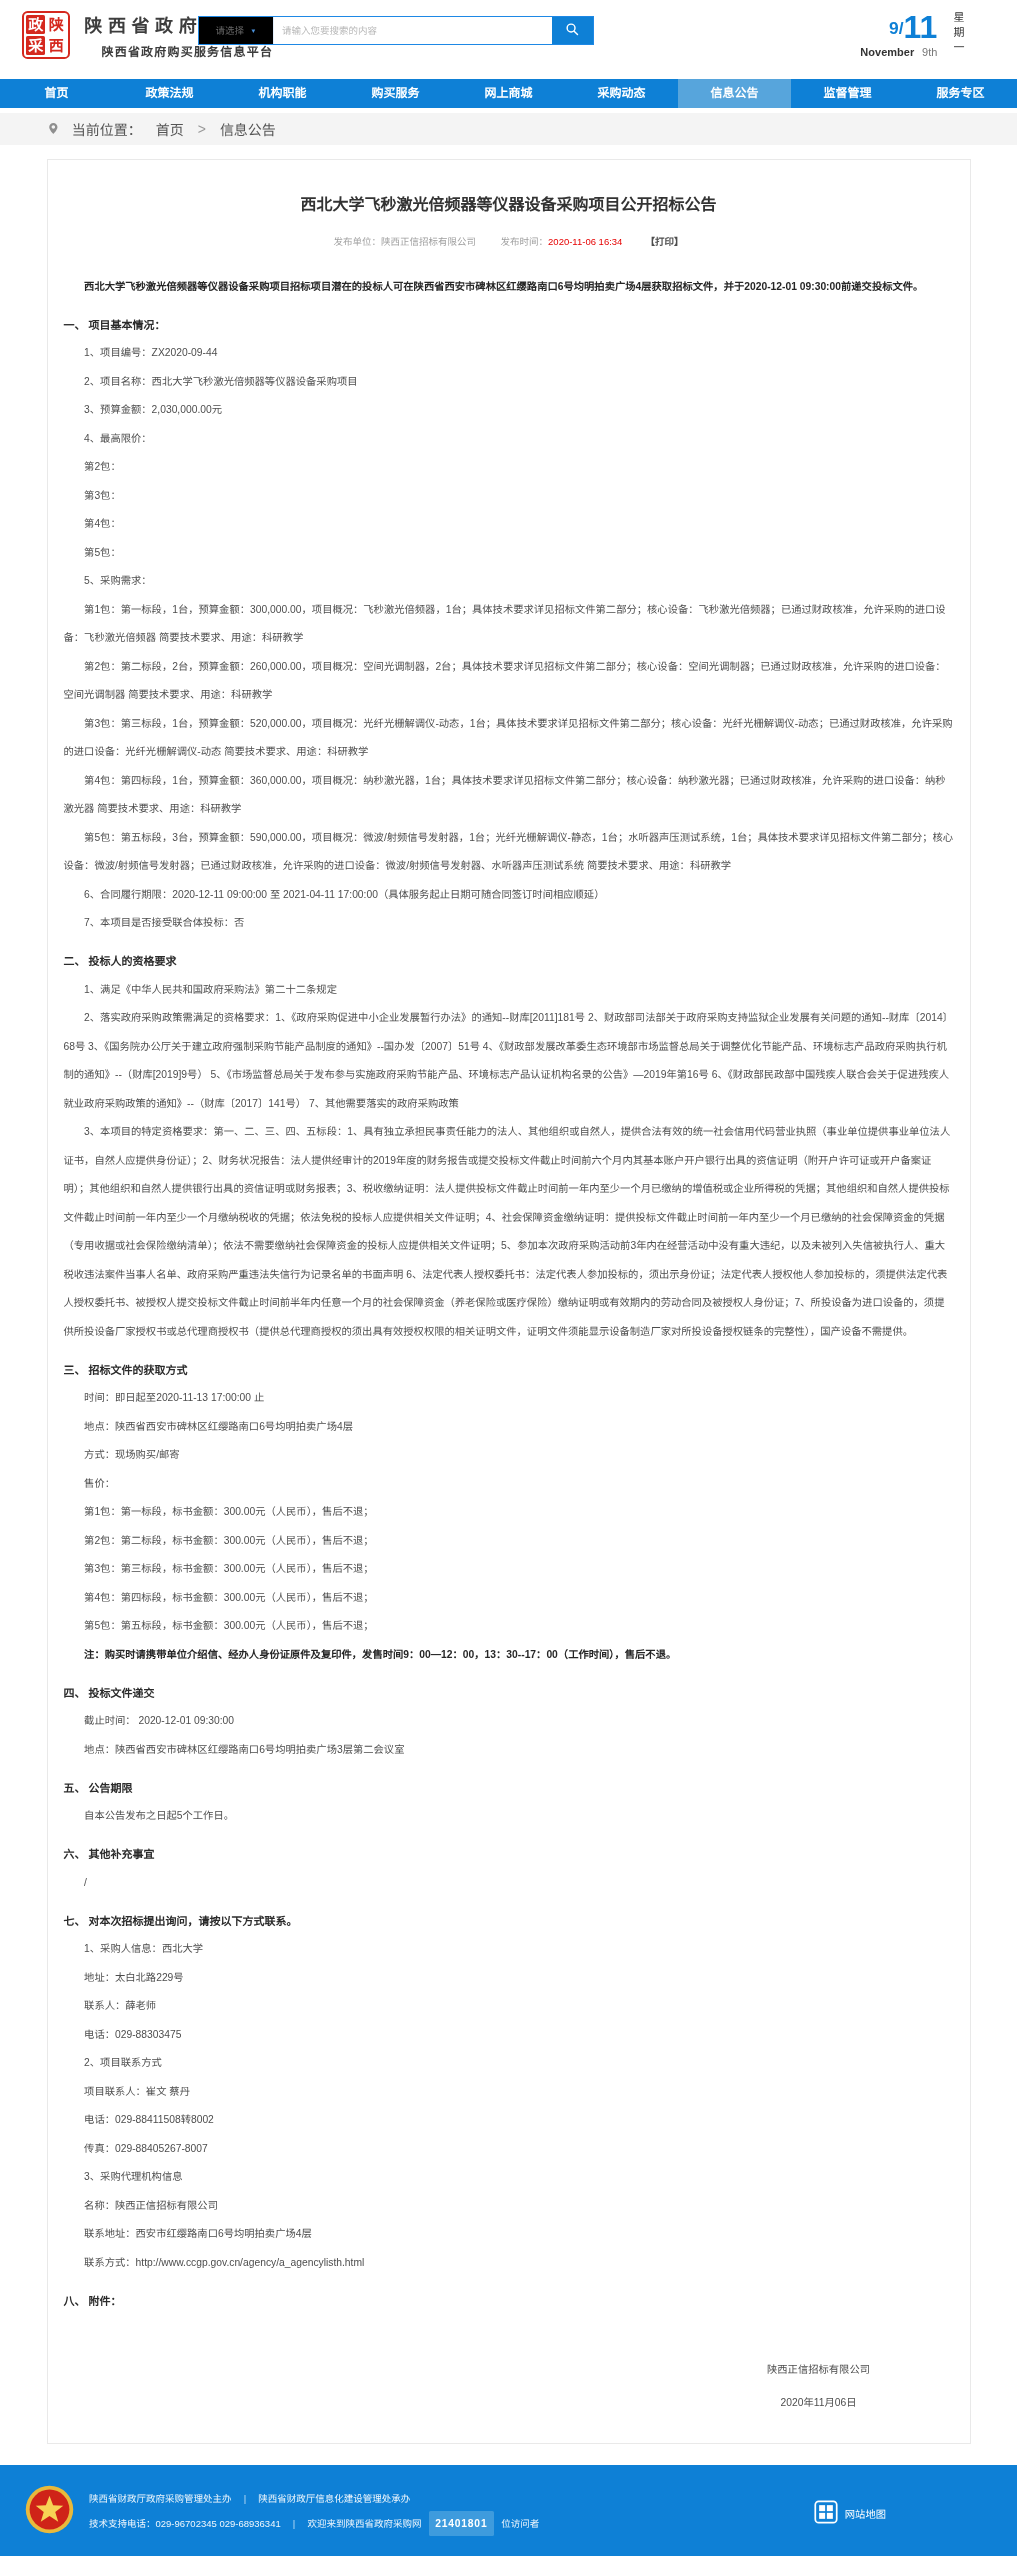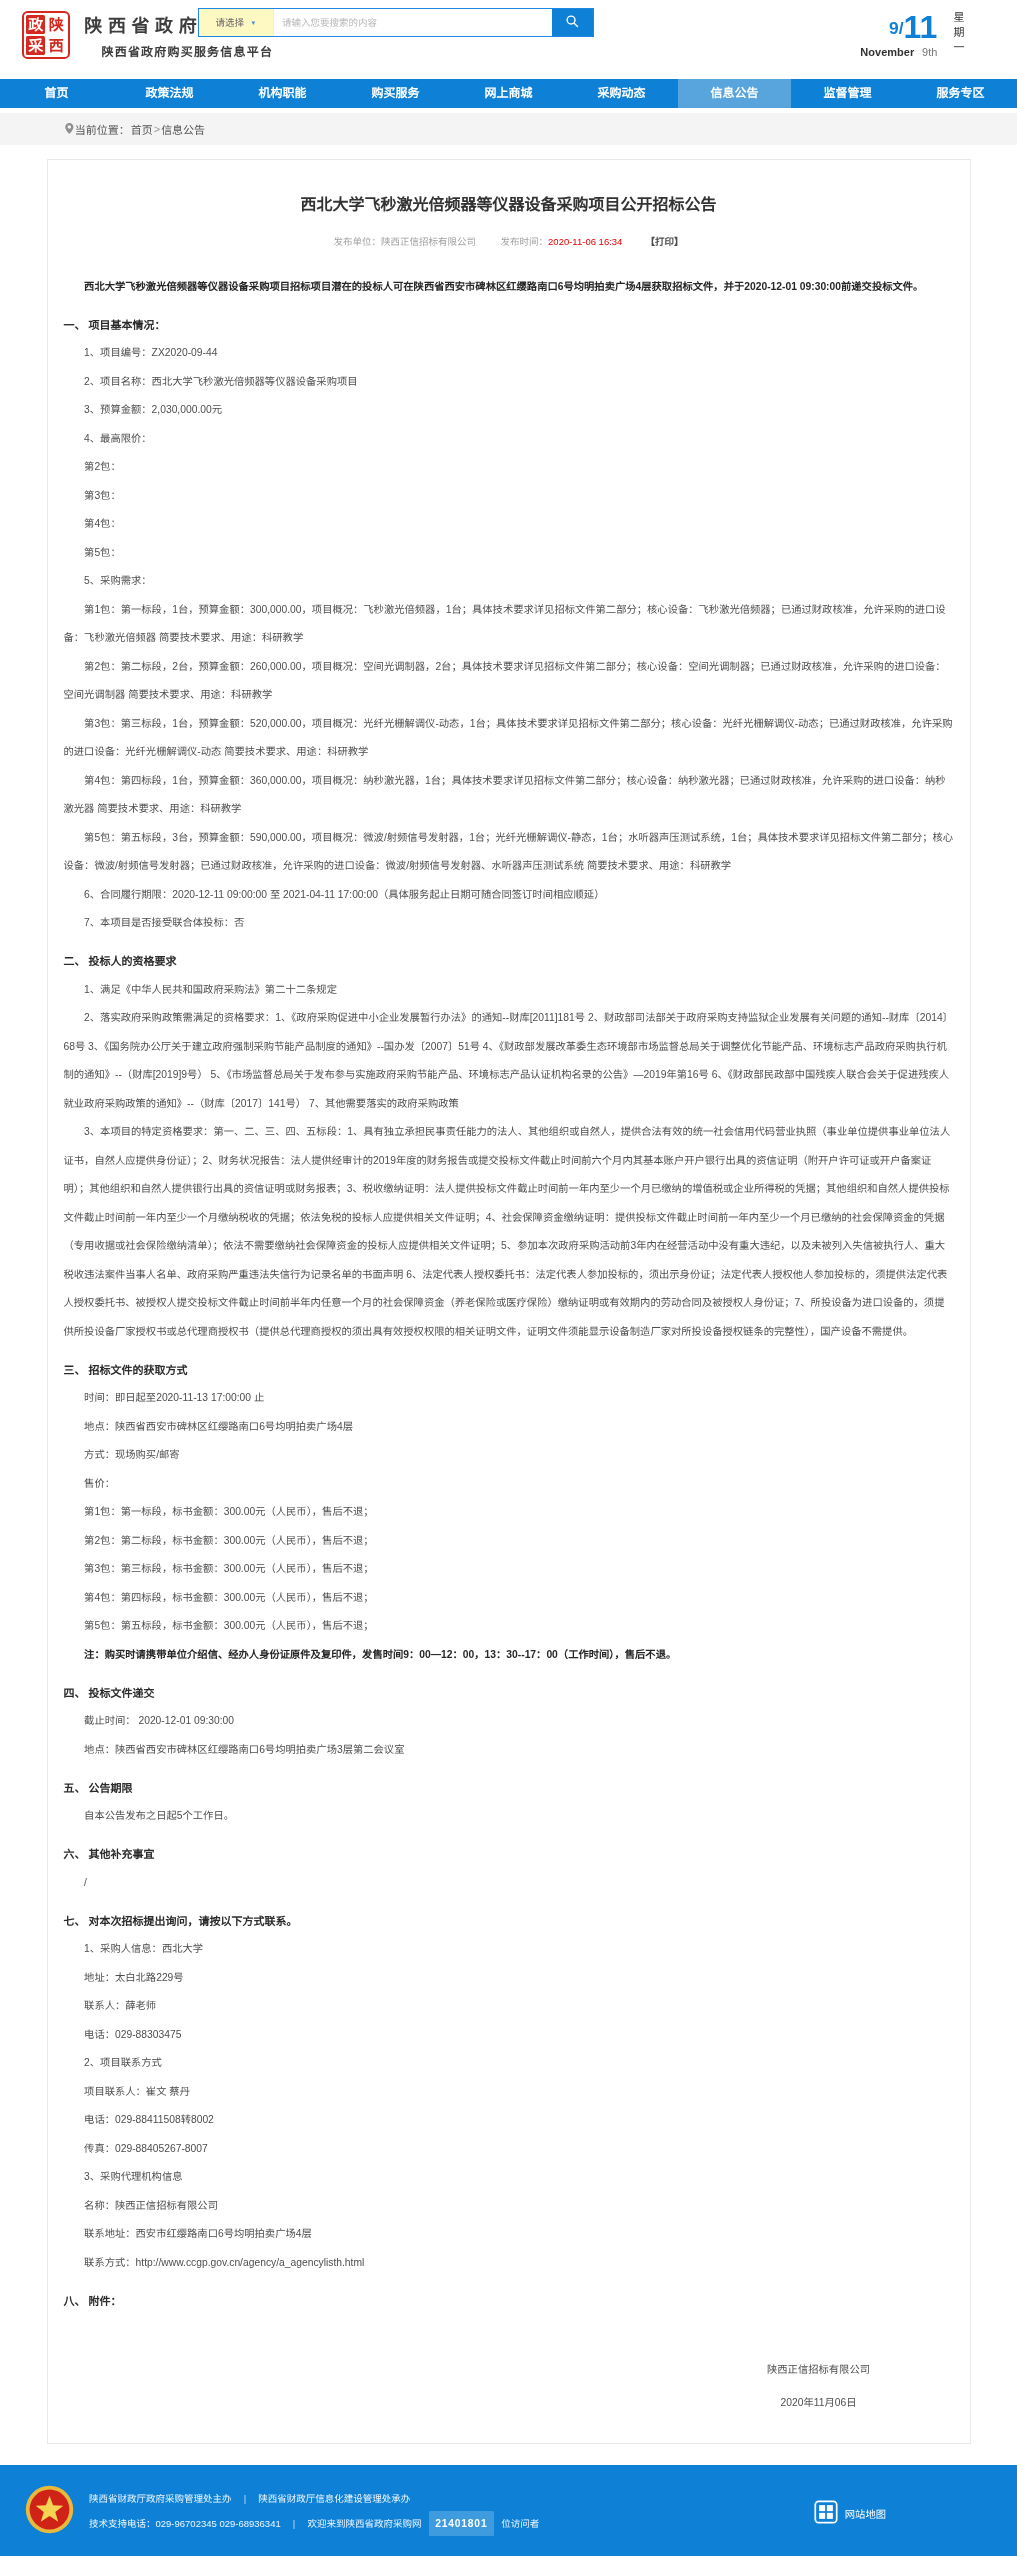--- a/index.html
+++ b/index.html
@@ -24,22 +24,22 @@
     width:48px;height:48px;border:2.4px solid var(--seal-red);border-radius:5.6px;background:#fff;
     display:grid;grid-template-columns:1fr 1fr;grid-template-rows:1fr 1fr;gap:1.6px;padding:2.4px;
   }
   .seal span{display:flex;align-items:center;justify-content:center;font-weight:bold;font-size:15px;line-height:1;}
   .seal .rb{background:var(--seal-red);color:#fff;border-radius:1.6px;}
   .seal .wb{color:var(--seal-red);}
   .site-names{margin-left:14.3px;}
   .site-name{font-size:18px;font-weight:bold;color:#3d3d3d;letter-spacing:5.6px;}
   .site-subtitle{font-size:12px;font-weight:bold;color:#3d3d3d;letter-spacing:1.2px;margin-top:4.8px;text-align:right;}
   .search-bar{
-    position:absolute;left:198px;top:8px;width:396px;height:28.5px;
-    border:1.6px solid var(--search-border);display:flex;align-items:stretch;background:#fef9c3;
+    position:absolute;left:198px;top:16px;width:396px;height:28.5px;
+    border:1.6px solid var(--search-border);display:flex;align-items:stretch;background:#000000;
   }
   .search-select{
     width:75px;display:flex;align-items:center;justify-content:center;gap:6.3px;
     font-size:9.5px;color:#666;cursor:pointer;border-right:0.8px solid #e3eefb;
   }
   .search-select .caret{font-size:6.3px;color:#4a90d9;}
   .search-input{
     flex:1;border:none;outline:none;padding:0 8px;font-size:9.5px;color:#333;
     font-family:"Liberation Sans","DejaVu Sans",sans-serif;
   }
@@ -64,21 +64,21 @@
   
   .nav{display:flex;height:28.5px;background:var(--nav-blue);}
   .nav-item{
     flex:1;text-align:center;line-height:28.5px;color:#fff;font-size:12px;font-weight:bold;
     cursor:pointer;white-space:nowrap;
   }
   .nav-item.active{background:var(--active-tab);}
   
   .breadcrumb{
     margin-top:5.6px;height:32px;background:#f4f4f4;display:flex;align-items:center;
-    padding-left:65px;font-size:11px;color:#555;gap:1px;
+    padding-left:49px;font-size:14px;color:#555;gap:14px;
   }
   .breadcrumb .link{cursor:pointer;}
   .breadcrumb .sep{color:#999;}
   
   .card{
     width:924px;margin:14.3px auto 20.6px;background:#fff;border:0.8px solid #e9e9e9;
     padding:24px 16px 24px;
   }
   .article-title{text-align:center;font-size:16px;font-weight:bold;color:#333;margin:6.3px 32px 0;}
   .article-meta{text-align:center;font-size:9.5px;color:#a0a0a0;margin-top:19px;}

